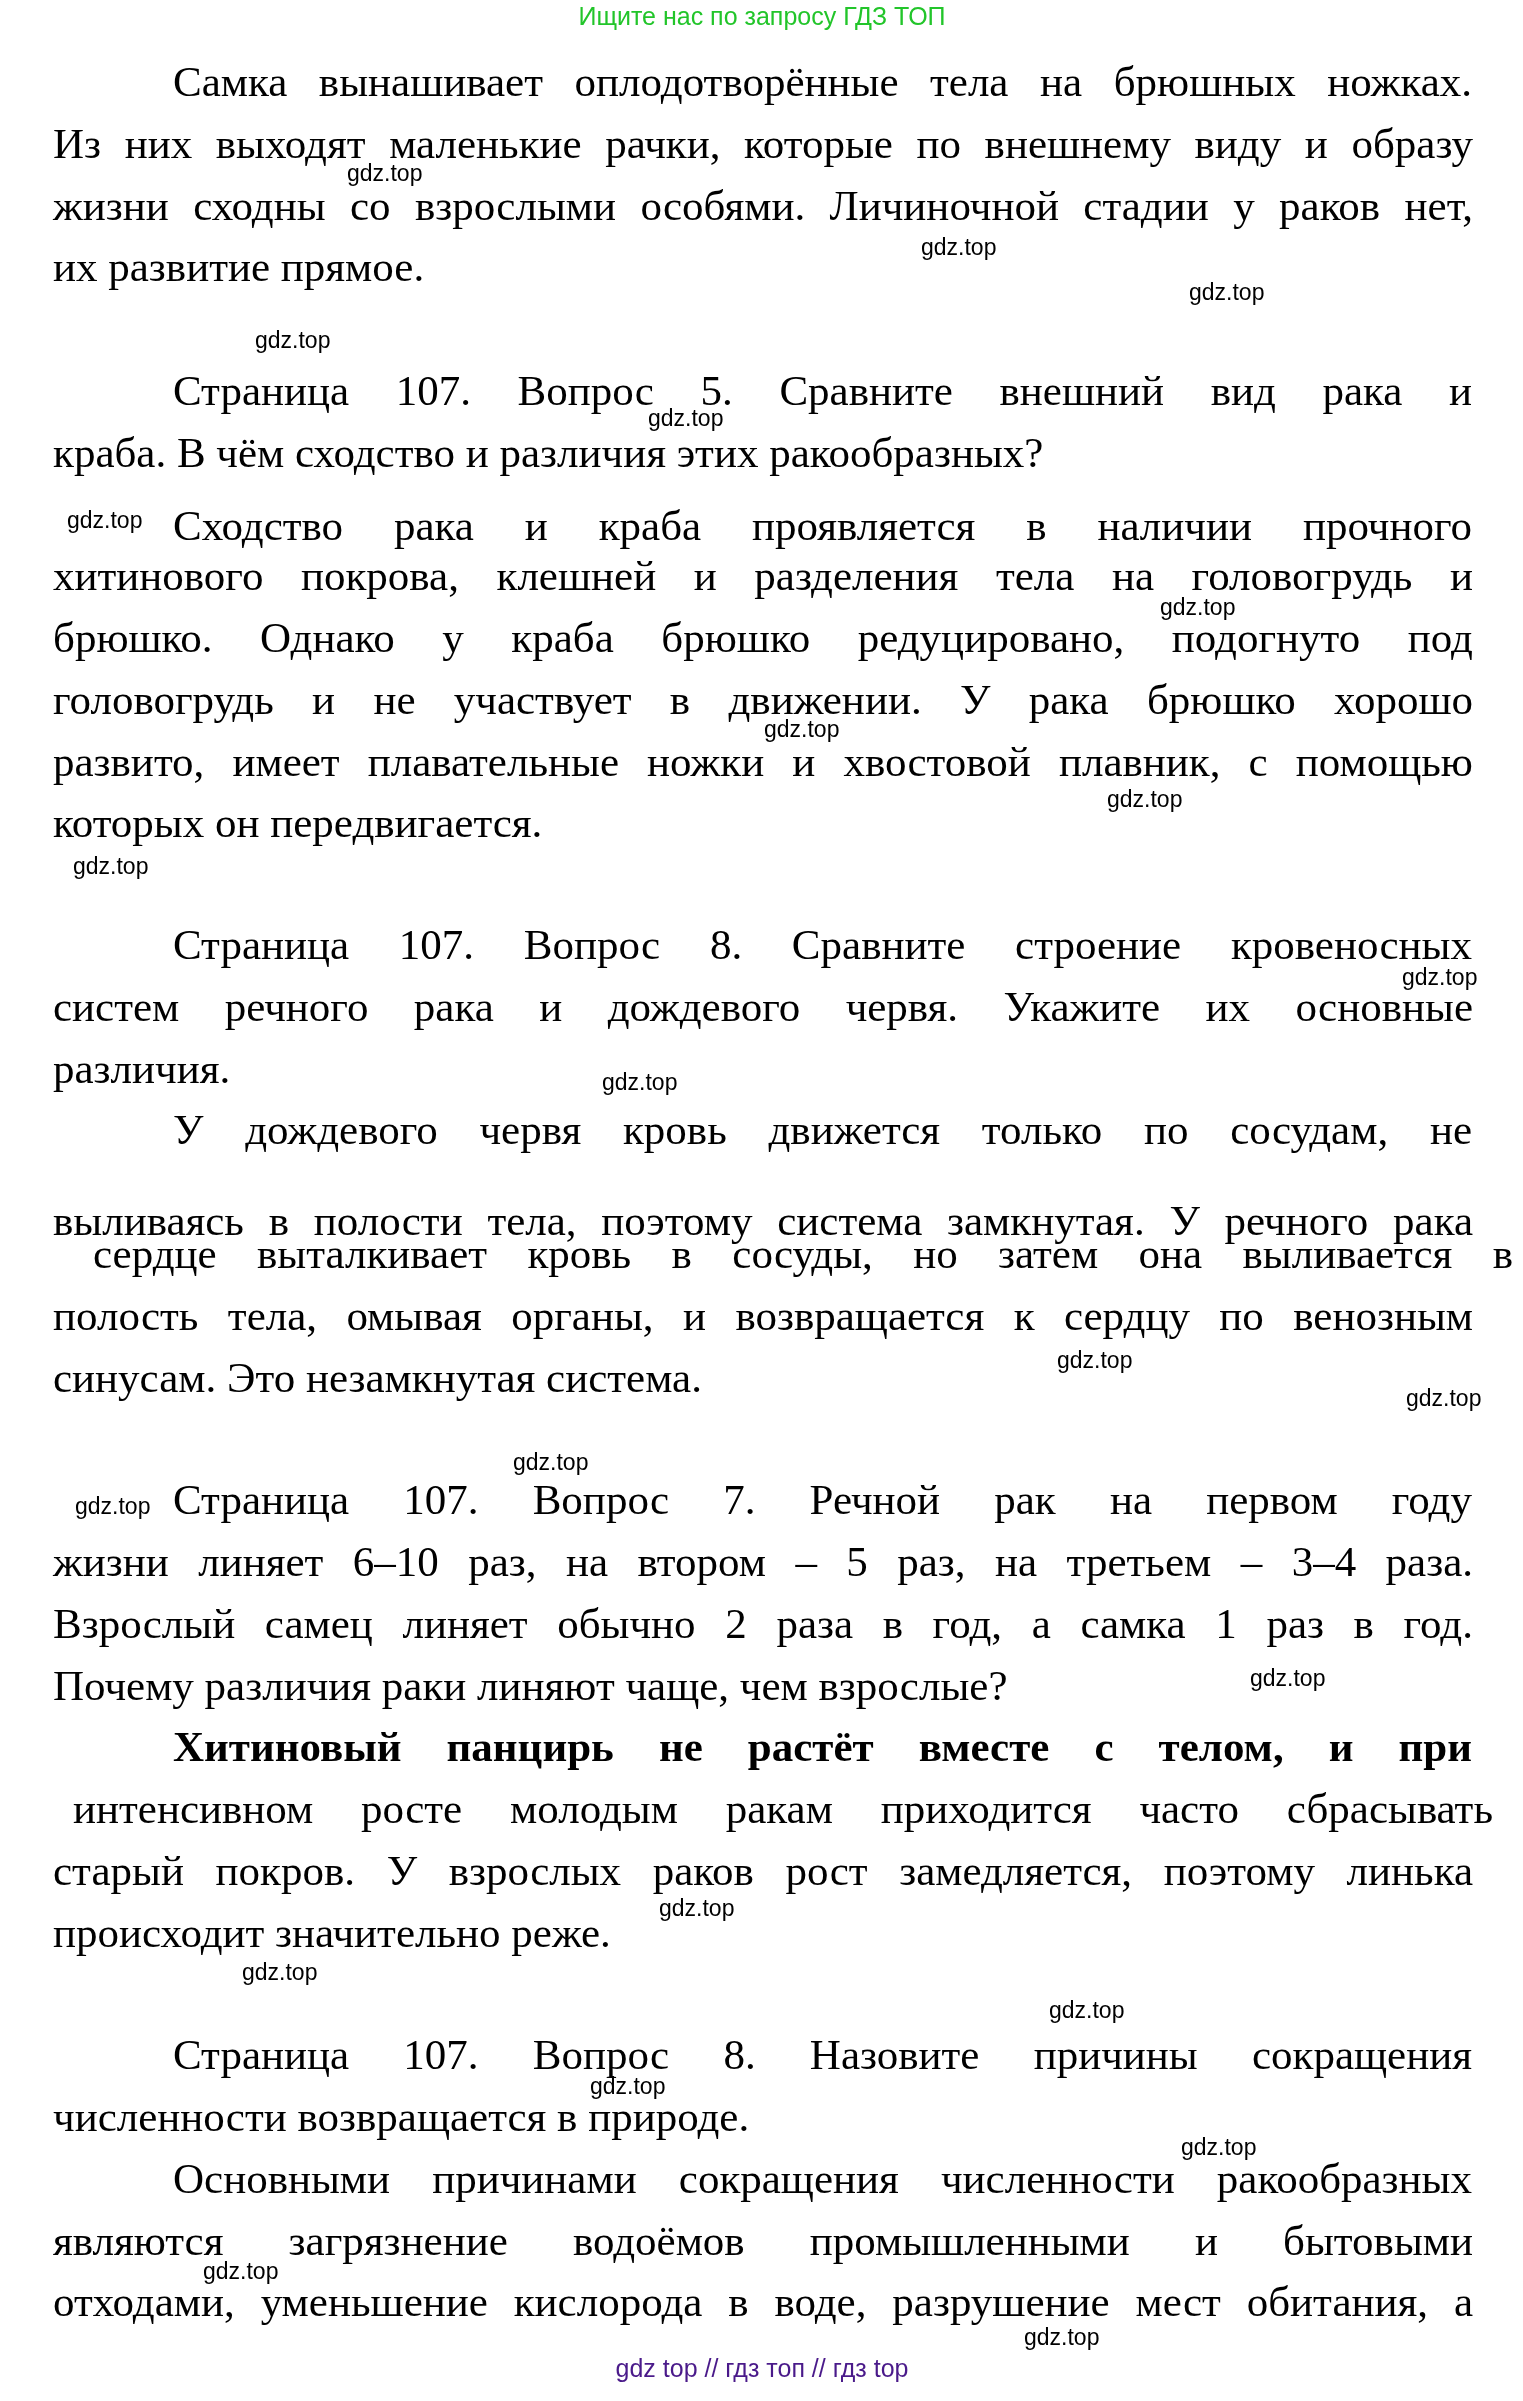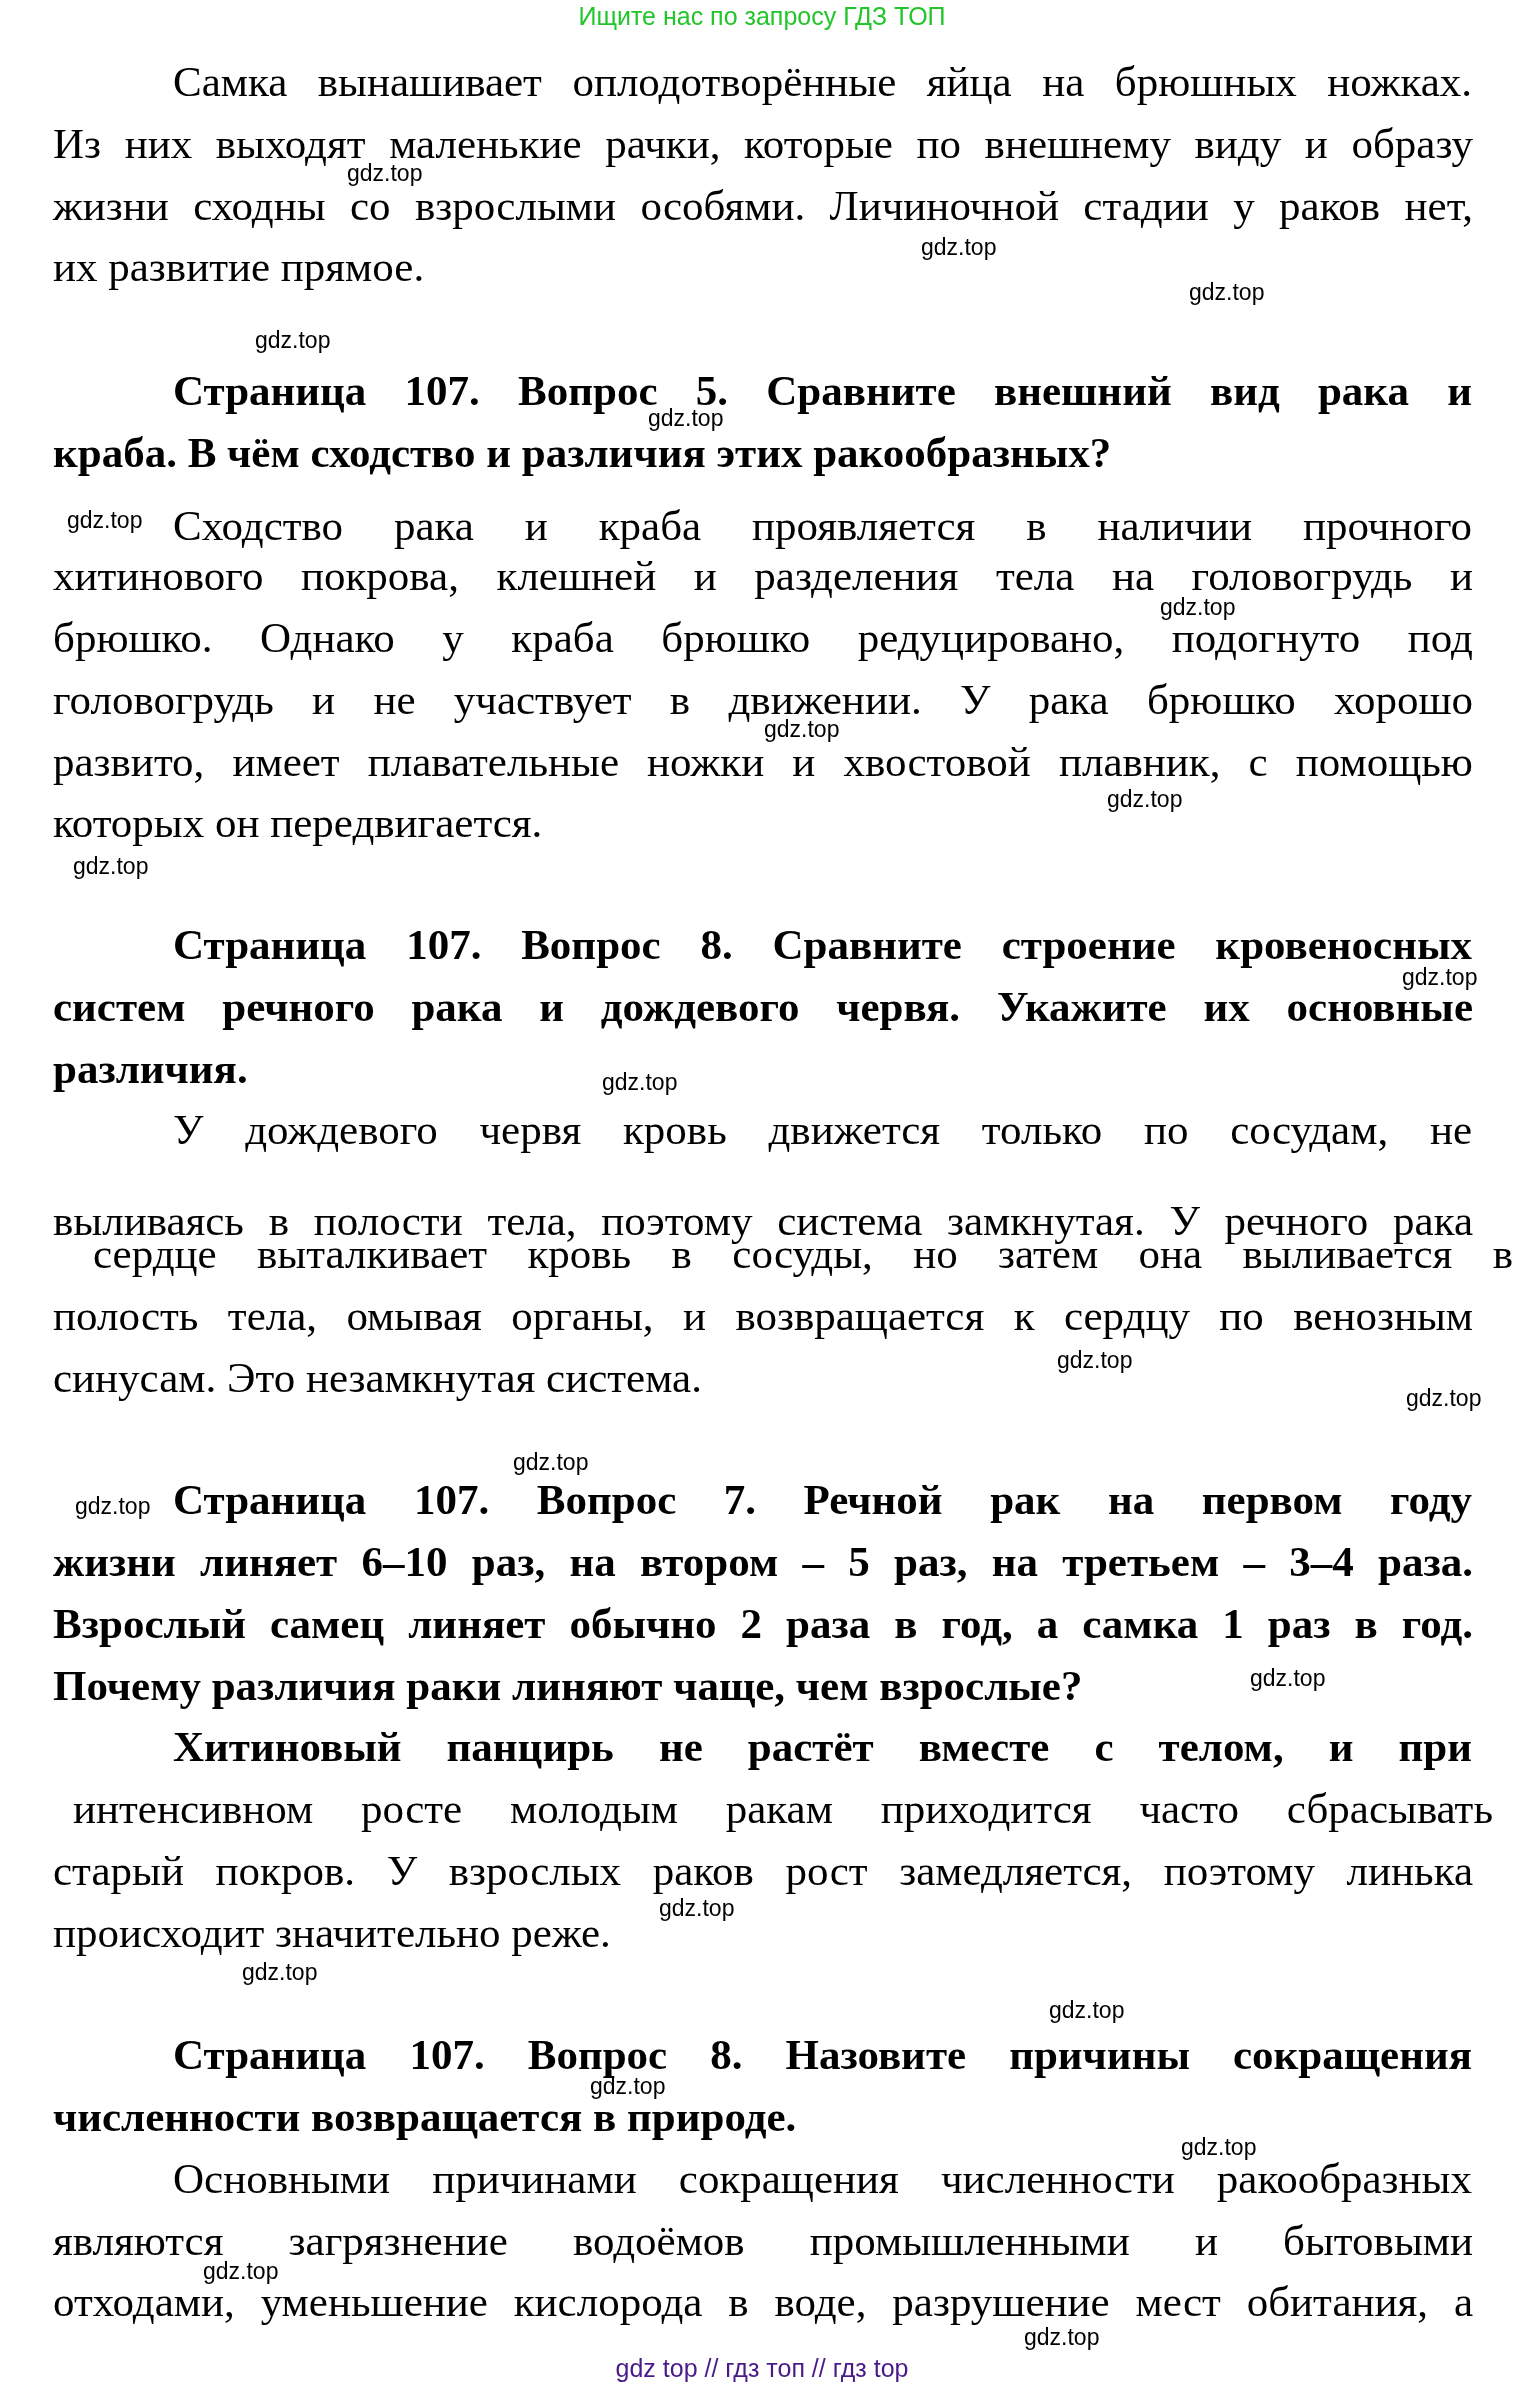--- a/index.html
+++ b/index.html
@@ -2,33 +2,33 @@
 <html style="font-size:13px"><head>
 <meta charset="utf-8">
 <style>
   html,body{margin:0;padding:0;background:#fff;}
   body{width:1524px;height:2401px;position:relative;overflow:hidden;}
   .top-banner{position:absolute;left:0;top:0;width:1524px;text-align:center;top:1.6px;font-family:"Liberation Sans",sans-serif;font-size:25px;color:#22c52a;}
   .bottom-banner{position:absolute;left:0;top:2354px;width:1524px;text-align:center;font-family:"Liberation Sans",sans-serif;font-size:25px;color:#4a1a8a;}
   .line{position:absolute;left:53px;width:1420px;font-family:"Liberation Serif",serif;font-size:43px;line-height:51px;color:#000;text-align:justify;text-align-last:justify;white-space:nowrap;}
   .line.last{text-align-last:left;}
   .line.indent{left:173px;width:1299px;}
-  .line.b{font-weight:bold;}
+  .line.b{font-weight:normal;}
   .line span.j{display:block;white-space:normal;text-align:justify;text-align-last:justify;}
   .line.last span.j{text-align-last:left;}
   .wm{position:absolute;font-family:"Liberation Sans",sans-serif;font-size:23px;color:#000;}
 </style>
 </head>
 <body>
 
 <div class="top-banner">Ищите нас по запросу ГДЗ ТОП</div>
 
 <div id="content">
     <div class="line indent" style="top: 56px;">
-      <span class="j">Самка вынашивает оплодотворённые яйца на брюшных ножках.</span>
+      <span class="j">Самка вынашивает оплодотворённые тела на брюшных ножках.</span>
     </div>
     <div class="line" style="top: 118px;">
       <span class="j">Из них выходят маленькие рачки, которые по внешнему виду и образу</span>
     </div>
     <div class="line" style="top: 180px;">
       <span class="j">жизни сходны со взрослыми особями. Личиночной стадии у раков нет,</span>
     </div>
     <div class="line last" style="top: 241px;">
       <span class="j">их развитие прямое.</span>
     </div>

